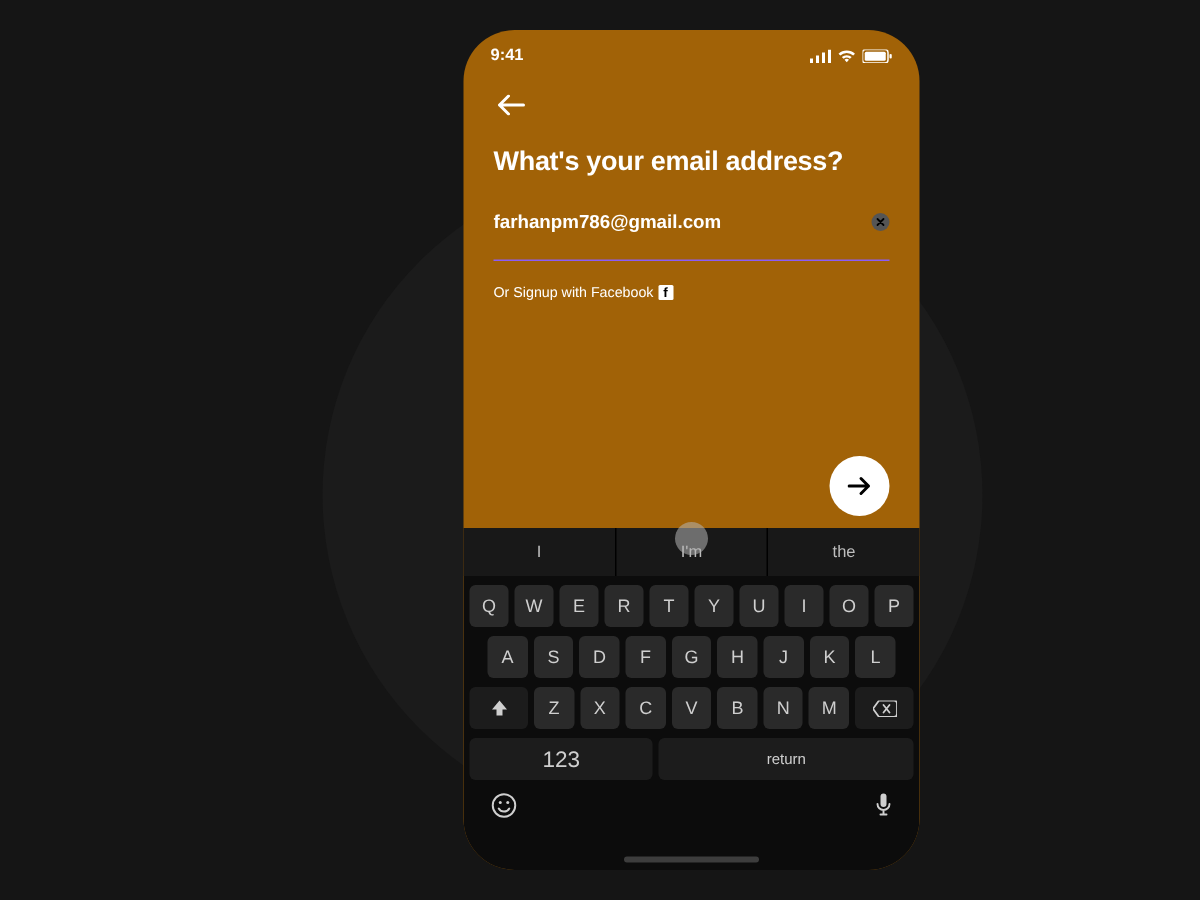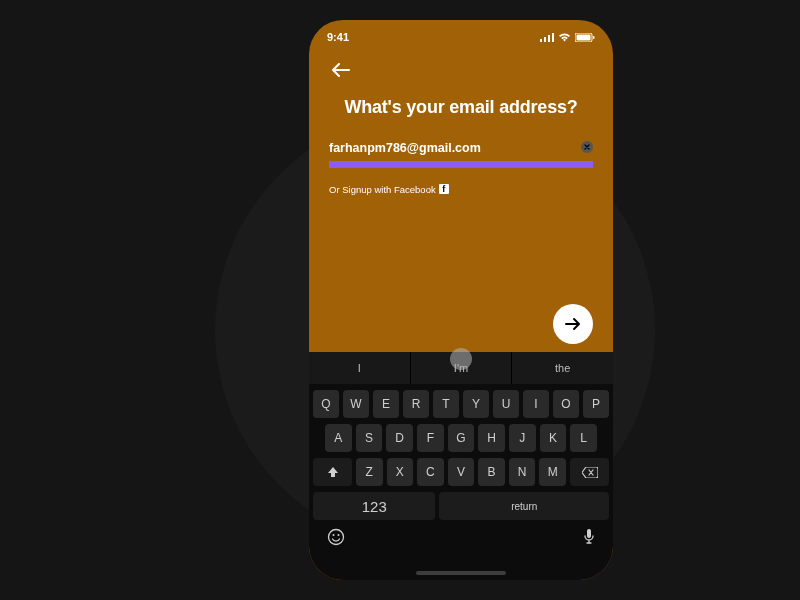--- a/index.html
+++ b/index.html
@@ -50,27 +50,27 @@
     display: flex; align-items: center; justify-content: center;
     margin-top: 4px;
     cursor: pointer;
   }
   .heading {
     font-size: 18px;
     font-weight: 800;
     line-height: 1.25;
     margin-top: 14px;
     letter-spacing: -0.2px;
-    text-align: center;
   }
   .input-row {
     margin-top: 22px;
-    border-bottom: 7px solid #8b5cf6;
-    padding-bottom: 6px;
-    display: flex;
+    border-bottom: 1px solid #8b5cf6;
+    padding-bottom: 18px;
+    display: flex;
+    align-items: center;
     gap: 8px;
   }
   .input-row input {
     flex: 1;
     background: transparent;
     border: none;
     outline: none;
     color: #fff;
     font-size: 12.5px;
     font-weight: 600;

